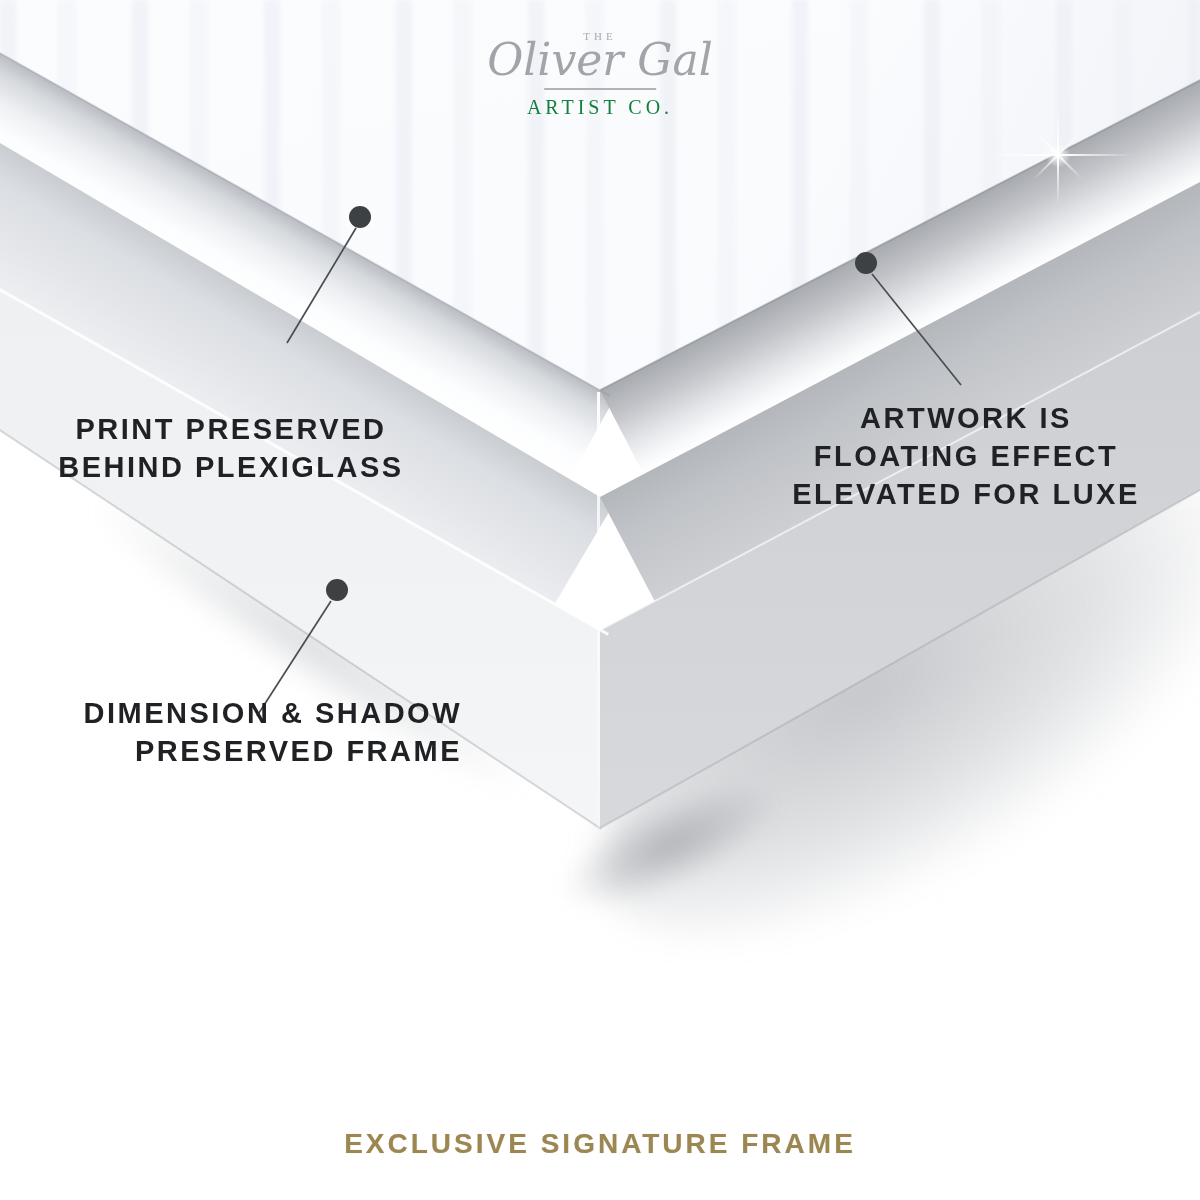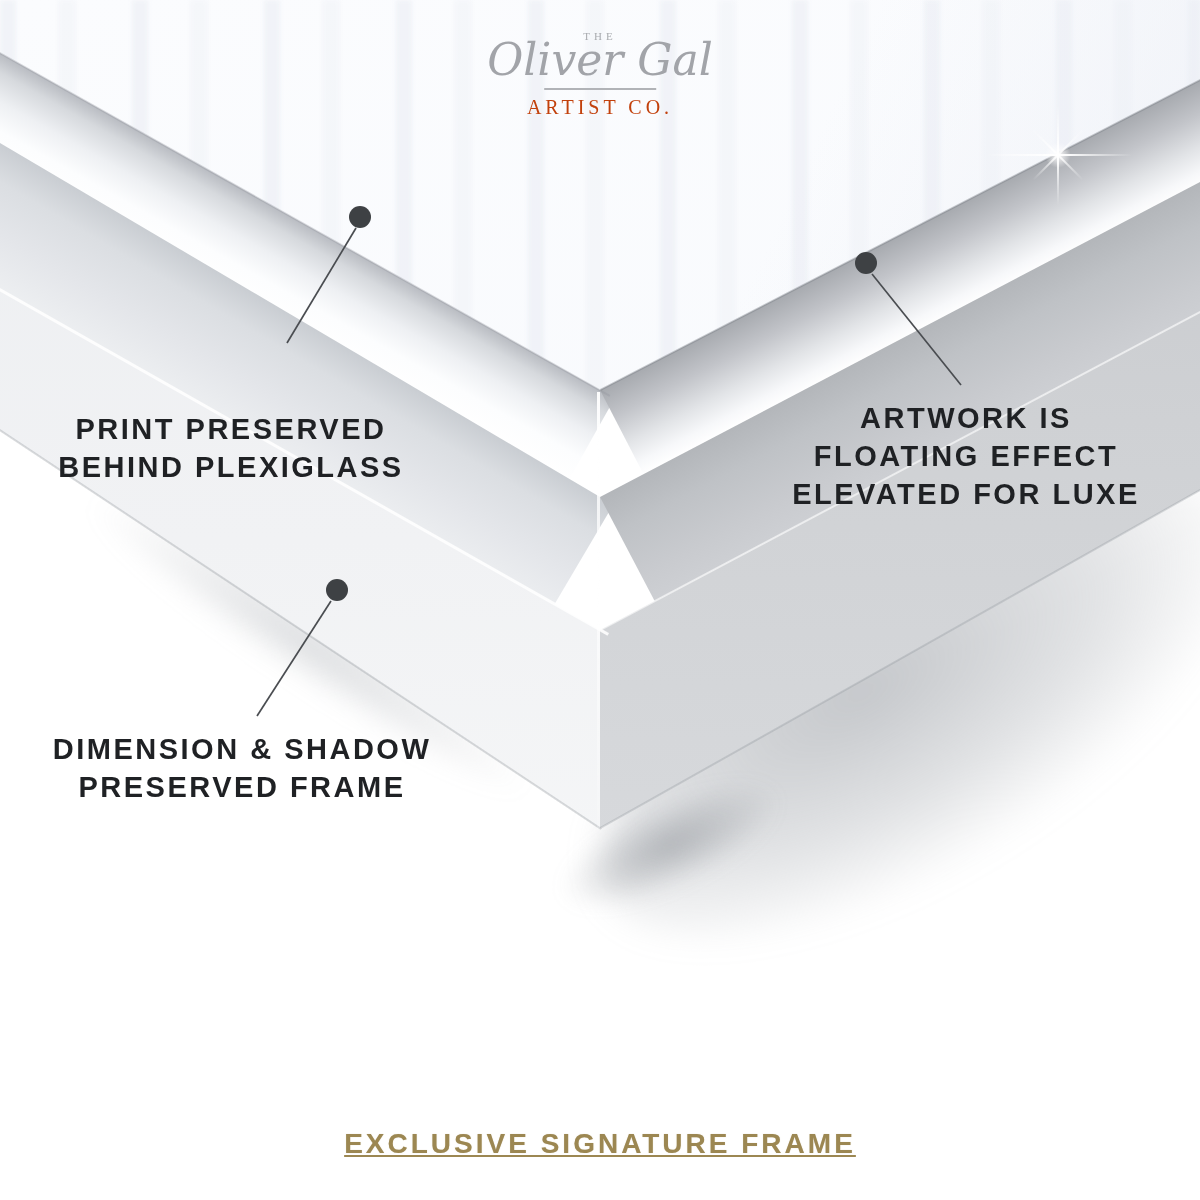--- a/index.html
+++ b/index.html
@@ -105,39 +105,39 @@
   .sparkle .glow{left:0;top:0;width:26px;height:26px;border-radius:50%;transform:translate(-50%,-50%);
     background:radial-gradient(rgba(255,255,255,1) 0%,rgba(255,255,255,0) 70%);}
 
   
   .logo{left:600px;top:30px;transform:translateX(-50%);text-align:center;color:#a2a4a9;white-space:nowrap;}
   .logo > div{position:static;}
   .logo-the{font-family:"Liberation Serif",serif;font-size:11px;letter-spacing:4px;color:#a8aaae;}
   .logo-script{font-family:"DejaVu Serif",serif;font-style:italic;font-size:44px;line-height:1.1;
     margin-top:-6px;color:#a2a4a9;}
   .logo-divider{position:static;display:block;width:112px;height:1.5px;background:#b1b3b7;margin:4px auto 6px auto;}
-  .logo-co{font-family:"Liberation Serif",serif;font-size:20px;letter-spacing:4px;color:#c2410c;}
+  .logo-co{font-family:"Liberation Serif",serif;font-size:20px;letter-spacing:4px;color:#15803d;}
 
   
   .lines-svg{left:0;top:0;}
   .marker{width:22px;height:22px;border-radius:50%;background:#3e4144;}
   .marker-1{left:349px;top:206px;}
   .marker-2{left:855px;top:252px;}
   .marker-3{left:326px;top:579px;}
 
   .callout-text{color:#1f2124;font-weight:700;font-size:29px;line-height:38px;
     letter-spacing:2.5px;text-align:center;}
   .callout-text div{position:static;}
   .callout-1{left:24px;top:410px;width:414px;}
   .callout-2{left:766px;top:399px;width:400px;}
-  .callout-3{left:22px;top:730px;width:440px;}
+  .callout-3{left:22px;top:694px;width:440px;text-align:right;}
 
   .footer-label{left:0;top:1128px;width:1200px;text-align:center;color:#9c8752;
     font-weight:700;font-size:28px;letter-spacing:3px;
-    text-shadow:0 0 1px rgba(156,135,82,0.35);text-decoration:underline;}
+    text-shadow:0 0 1px rgba(156,135,82,0.35);}
 </style>
 </head>
 <body>
 
 <div class="stage">
 
   <div class="layer plexi-surface">
     <div class="plexi-streaks"></div>
     <div class="plexi-sheen"></div>
   </div>

